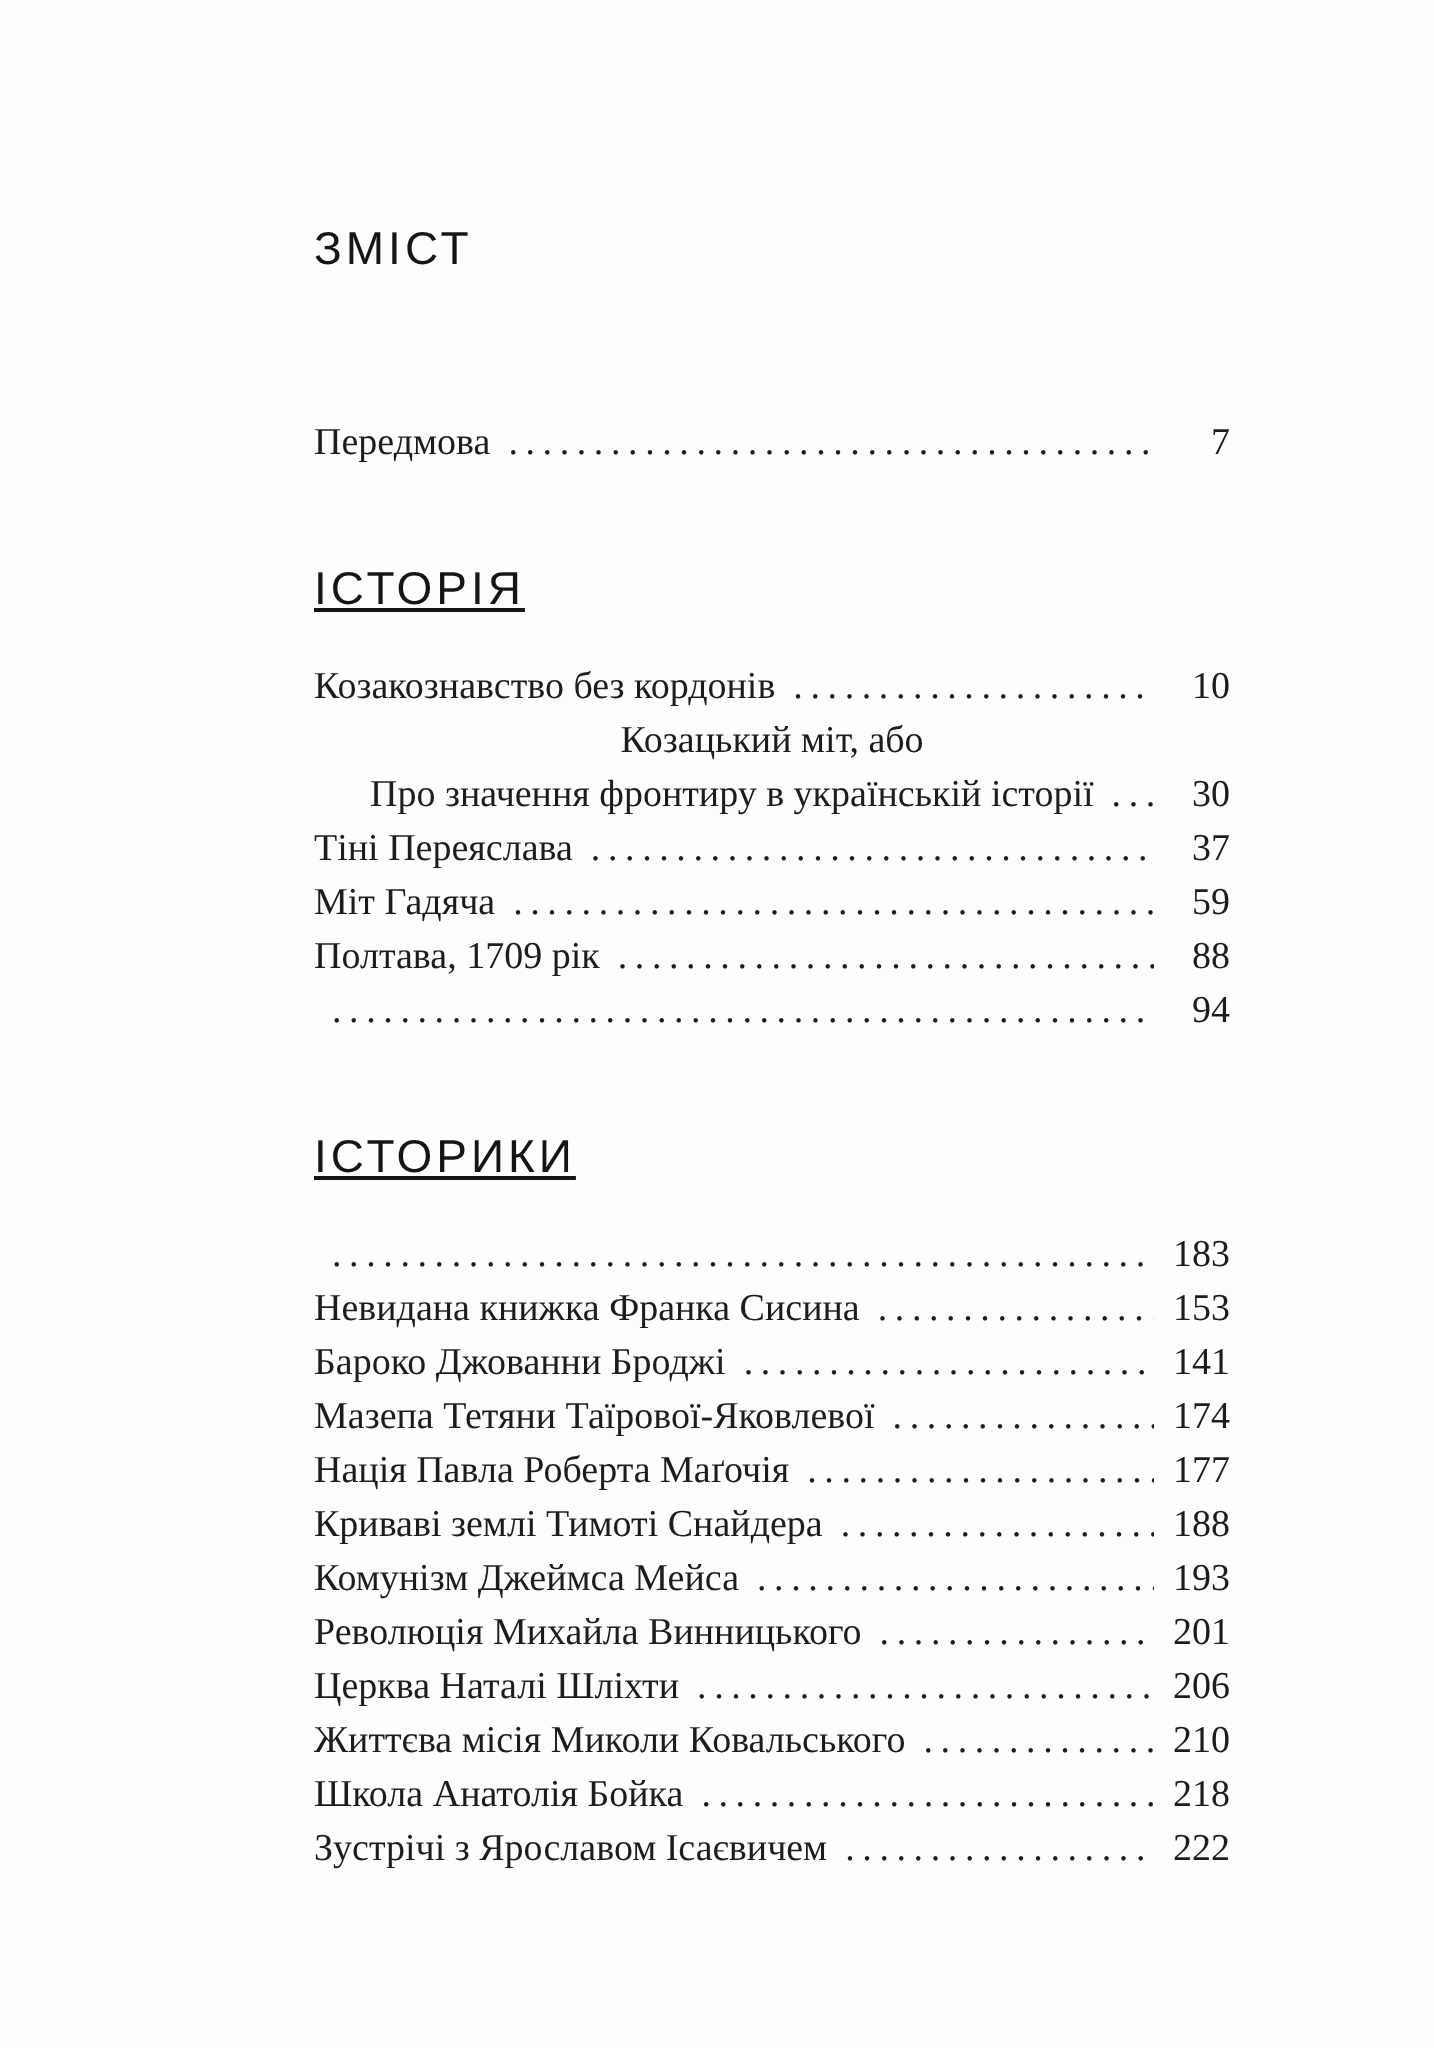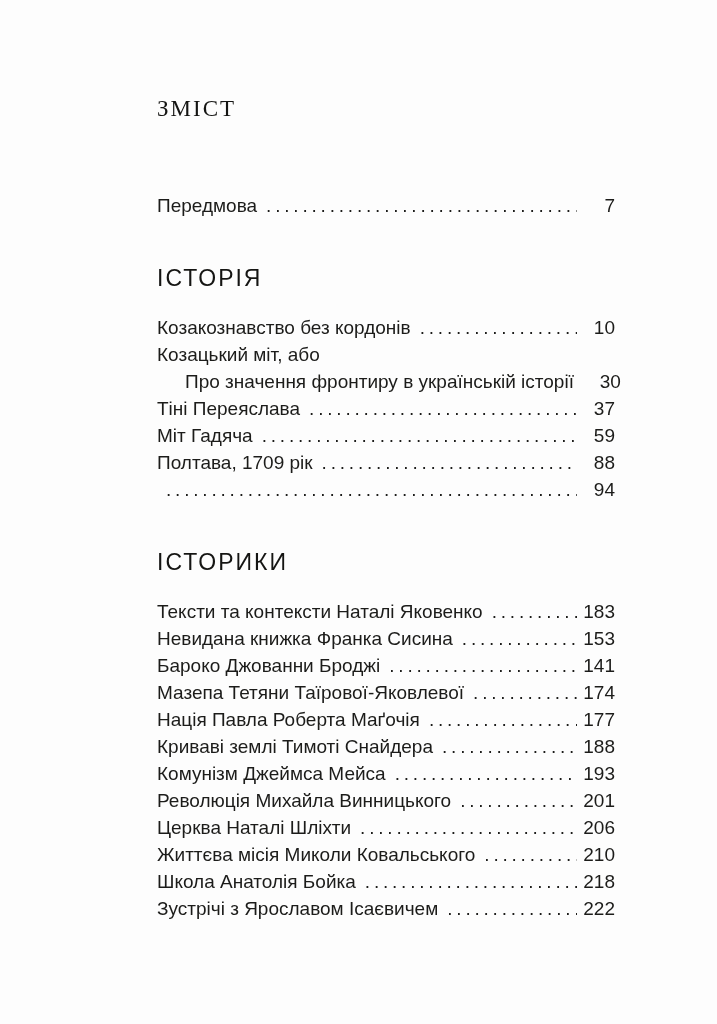--- a/index.html
+++ b/index.html
@@ -19,47 +19,49 @@
     background: #fdfdfd;
     color: #1c1c1a;
   }
   .toc {
     position: absolute;
     left: 157px;
     top: 97px;
     width: 458px;
   }
   .toc-title {
-    font-family: Liberation Serif, serif;
+    font-family: Liberation Sans, sans-serif;
     font-size: 23px;
     font-weight: 400;
     letter-spacing: 2px;
     line-height: 23px;
-    margin: 0 0 72px 0;
+    margin: 16px 0 72px 0;
     color: #151513;
   }
   .section {
     margin-top: 48px;
   }
   .section-heading {
     font-family: "Liberation Sans", sans-serif;
     font-size: 23px;
     font-weight: 400;
     letter-spacing: 2px;
     line-height: 23px;
     margin: 0 0 24px 0;
     color: #151513;
+    text-decoration: underline;
   }
   .row {
     display: flex;
     align-items: baseline;
-    font-family: Liberation Sans, sans-serif;
+    font-family: Liberation Serif, serif;
     font-size: 19px;
     line-height: 27px;
     color: #1c1c1a;
+    justify-content: center;
   }
   .row .label {
     flex: 0 0 auto;
     white-space: nowrap;
   }
   .row.indent .label {
     padding-left: 28px;
   }
   .leader {
     flex: 1 1 auto;
@@ -122,21 +124,20 @@
             <span class="pagenum">88</span>
           </div>
           <div class="row">
             <span class="leader">................................................................................................................................................................</span>
             <span class="pagenum">94</span>
           </div>
         </section>
         <section class="section">
           <h2 class="section-heading">ІСТОРИКИ</h2>
           <div class="row">
-            <span class="label">Тексти та контексти Наталі Яковенко</span>
             <span class="leader">................................................................................................................................................................</span>
             <span class="pagenum">183</span>
           </div>
           <div class="row">
             <span class="label">Невидана книжка Франка Сисина</span>
             <span class="leader">................................................................................................................................................................</span>
             <span class="pagenum">153</span>
           </div>
           <div class="row">
             <span class="label">Бароко Джованни Броджі</span>

